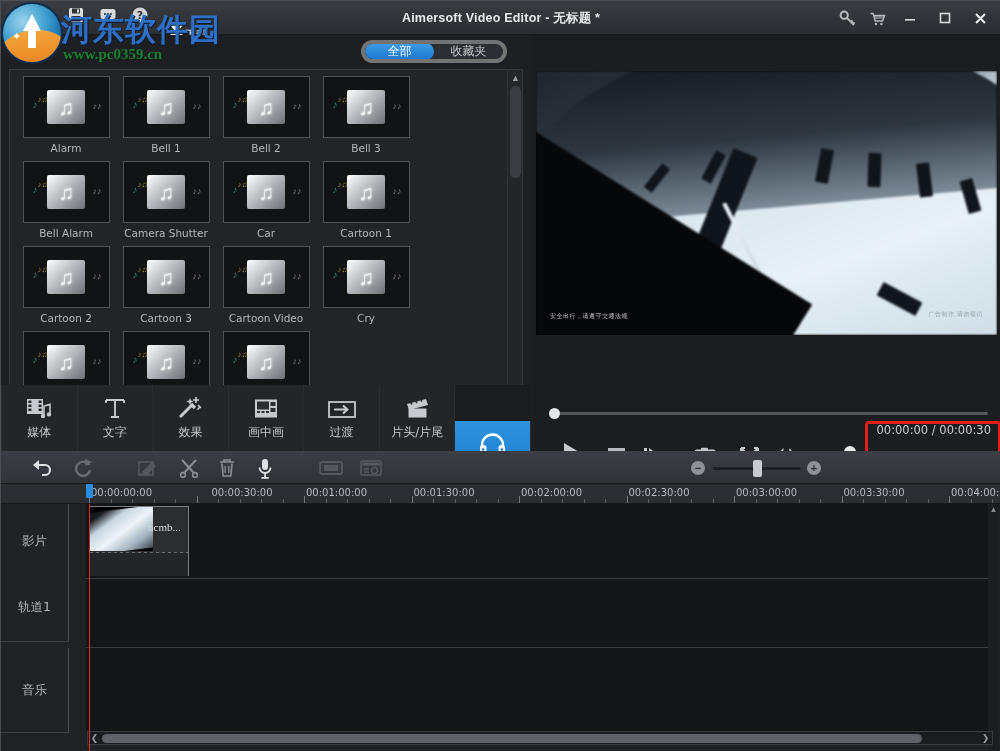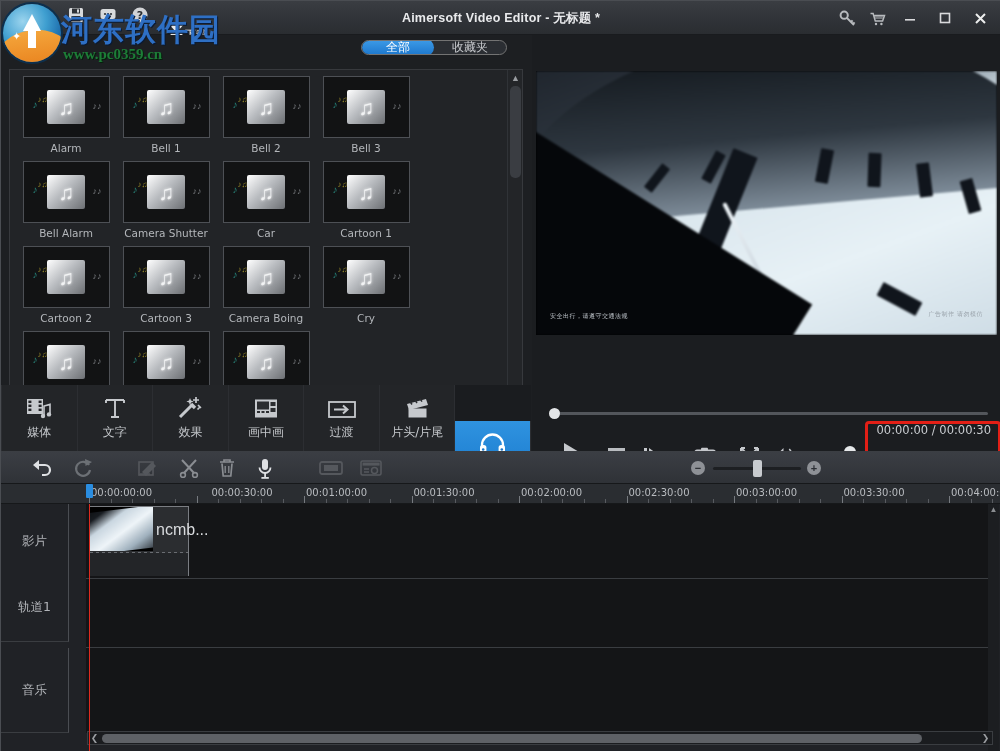--- a/index.html
+++ b/index.html
@@ -64,22 +64,22 @@
     letter-spacing: 1px;
   }
   .wm-url {
     position: absolute; left: 62px; top: 45px; font-size: 15px; font-weight: bold;
     color: #1d7d37; font-family: "Liberation Serif", serif;
     text-shadow: 1px 1px 0 #04200b;
   }
 
   
   .leftpanel { position: absolute; left: 0; top: 34px; width: 530px; height: 416px; background: #1d1f22; }
-  .seg-wrap { position: absolute; right: 24px; top: 5px; width: 146px; height: 15px;
-    border-radius: 12px; background: #2b2e33; border: 1px solid #737373; display: flex; overflow: hidden; align-items: center; }
+  .seg-wrap { position: absolute; right: 24px; top: 5px; width: 146px; height: 23px;
+    border-radius: 12px; background: #2b2e33; border: 4px solid #737373; display: flex; overflow: hidden; align-items: center; }
   .seg {
     flex: 1; display: flex; align-items: center; justify-content: center;
     font-size: 12px; color: #c9cbcf; font-family: "DejaVu Sans", sans-serif;
   }
   .seg.active { background: linear-gradient(180deg,#3f9de8 0%, #1b75cc 100%); color: #fff; border-radius: 12px; }
 
   .lib {
     position: absolute; left: 8px; top: 34px; width: 514px; height: 345px;
     background: #222427; border: 1px solid #37393d;
   }
@@ -179,21 +179,21 @@
   .track-head { position:absolute; left:0; width:68px; display:flex; align-items:center; justify-content:center;
     color:#b2b5b9; font-size:12.5px; background:#202226; border-right:1px solid #4a4d52; border-bottom:1px solid #3a3d41; font-family:"DejaVu Sans",sans-serif;}
   .track-body { position:absolute; left:85px; width:908px; background:#141517; border-bottom:1px solid #3a3d41;}
 
   .clip { position:absolute; left:3px; top:2px; width:100px; height:70px; background:#2b2d30; border:1px solid #7a7d82; }
   .clip-thumb { position:absolute; left:0; top:0; width:63px; height:44px; background:#000; overflow:hidden; }
   .clip-kb { position:absolute; left:-8px; top:2px; width:82px; height:42px;
     background: linear-gradient(150deg,#0b0d10 0%, #171b20 16%, #c9d6e0 32%, #eef4f8 52%, #9fb0bd 74%, #11151a 100%);
     filter: blur(.7px); transform: rotate(-7deg);
   }
-  .clip-name { position:absolute; left:66px; top:14px; color:#d9dbde; font-size:16px; font-family:Liberation Sans, sans-serif;}
+  .clip-name { position:absolute; left:58px; top:14px; color:#d9dbde; font-size:11px; font-family:Liberation Serif, serif;}
   .clip-dash { position:absolute; left:0; top:45px; width:100%; height:1px;
     background: repeating-linear-gradient(90deg,#6a6d72 0 3px, transparent 3px 6px);}
   .clip-audio { position:absolute; left:0; top:46px; width:100%; height:23px; background:#232528; }
 
   .tl-scroll { position:absolute; left:86px; bottom:7px; width:906px; height:14px; background:#1a1c1f; border:1px solid #3a3d41; }
   .tl-scroll-thumb { position:absolute; left:14px; top:2px; width:820px; height:9px; background:#5e6166; border-radius:5px;}
   .tl-sc-arrow { position:absolute; top:0; width:13px; height:12px; display:flex;align-items:center;justify-content:center;color:#9a9da1;font-size:9px;}
   .tl-vsb { position:absolute; right:2px; top:52px; width:11px; height:258px; background:#1c1e21;}
   .tl-vsb .a { width:11px;height:11px;display:flex;align-items:center;justify-content:center;color:#8a8d91;font-size:8px;}
 </style>
@@ -391,21 +391,21 @@
           </div>
           <div class="cell">
             <div class="thumb">
               <div class="sn-l2">♪♫</div>
               <div class="sn-l">♪</div>
               <div class="note">
                 <span>♫</span>
               </div>
               <div class="sn-r">♪♪</div>
             </div>
-            <div class="cell-label">Camera Boing</div>
+            <div class="cell-label">Cartoon Video</div>
           </div>
           <div class="cell">
             <div class="thumb">
               <div class="sn-l2">♪♫</div>
               <div class="sn-l">♪</div>
               <div class="note">
                 <span>♫</span>
               </div>
               <div class="sn-r">♪♪</div>
             </div>

